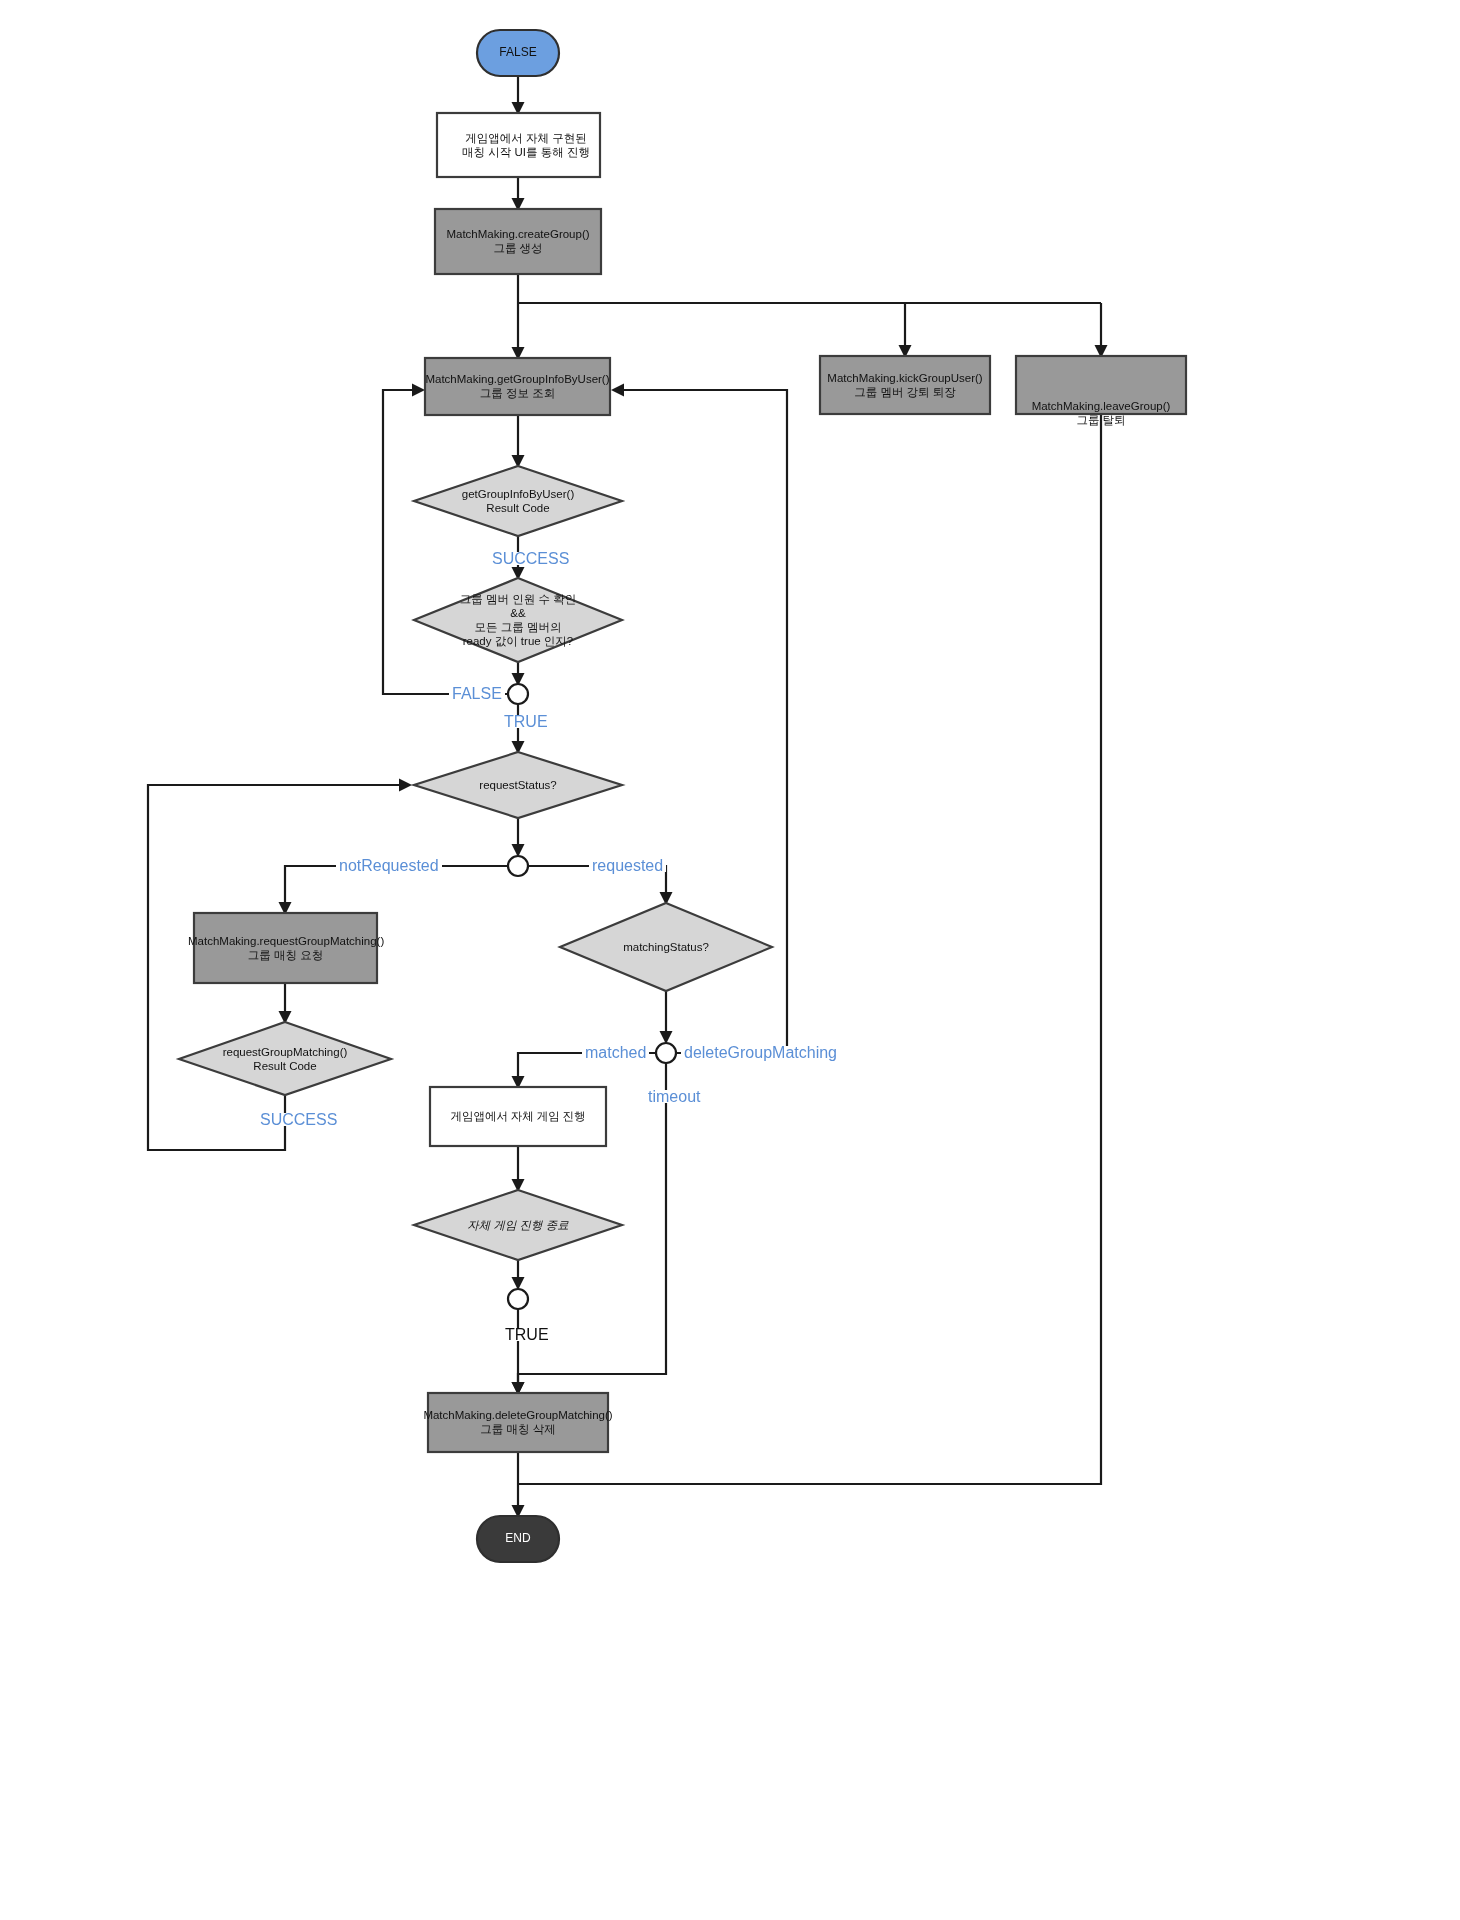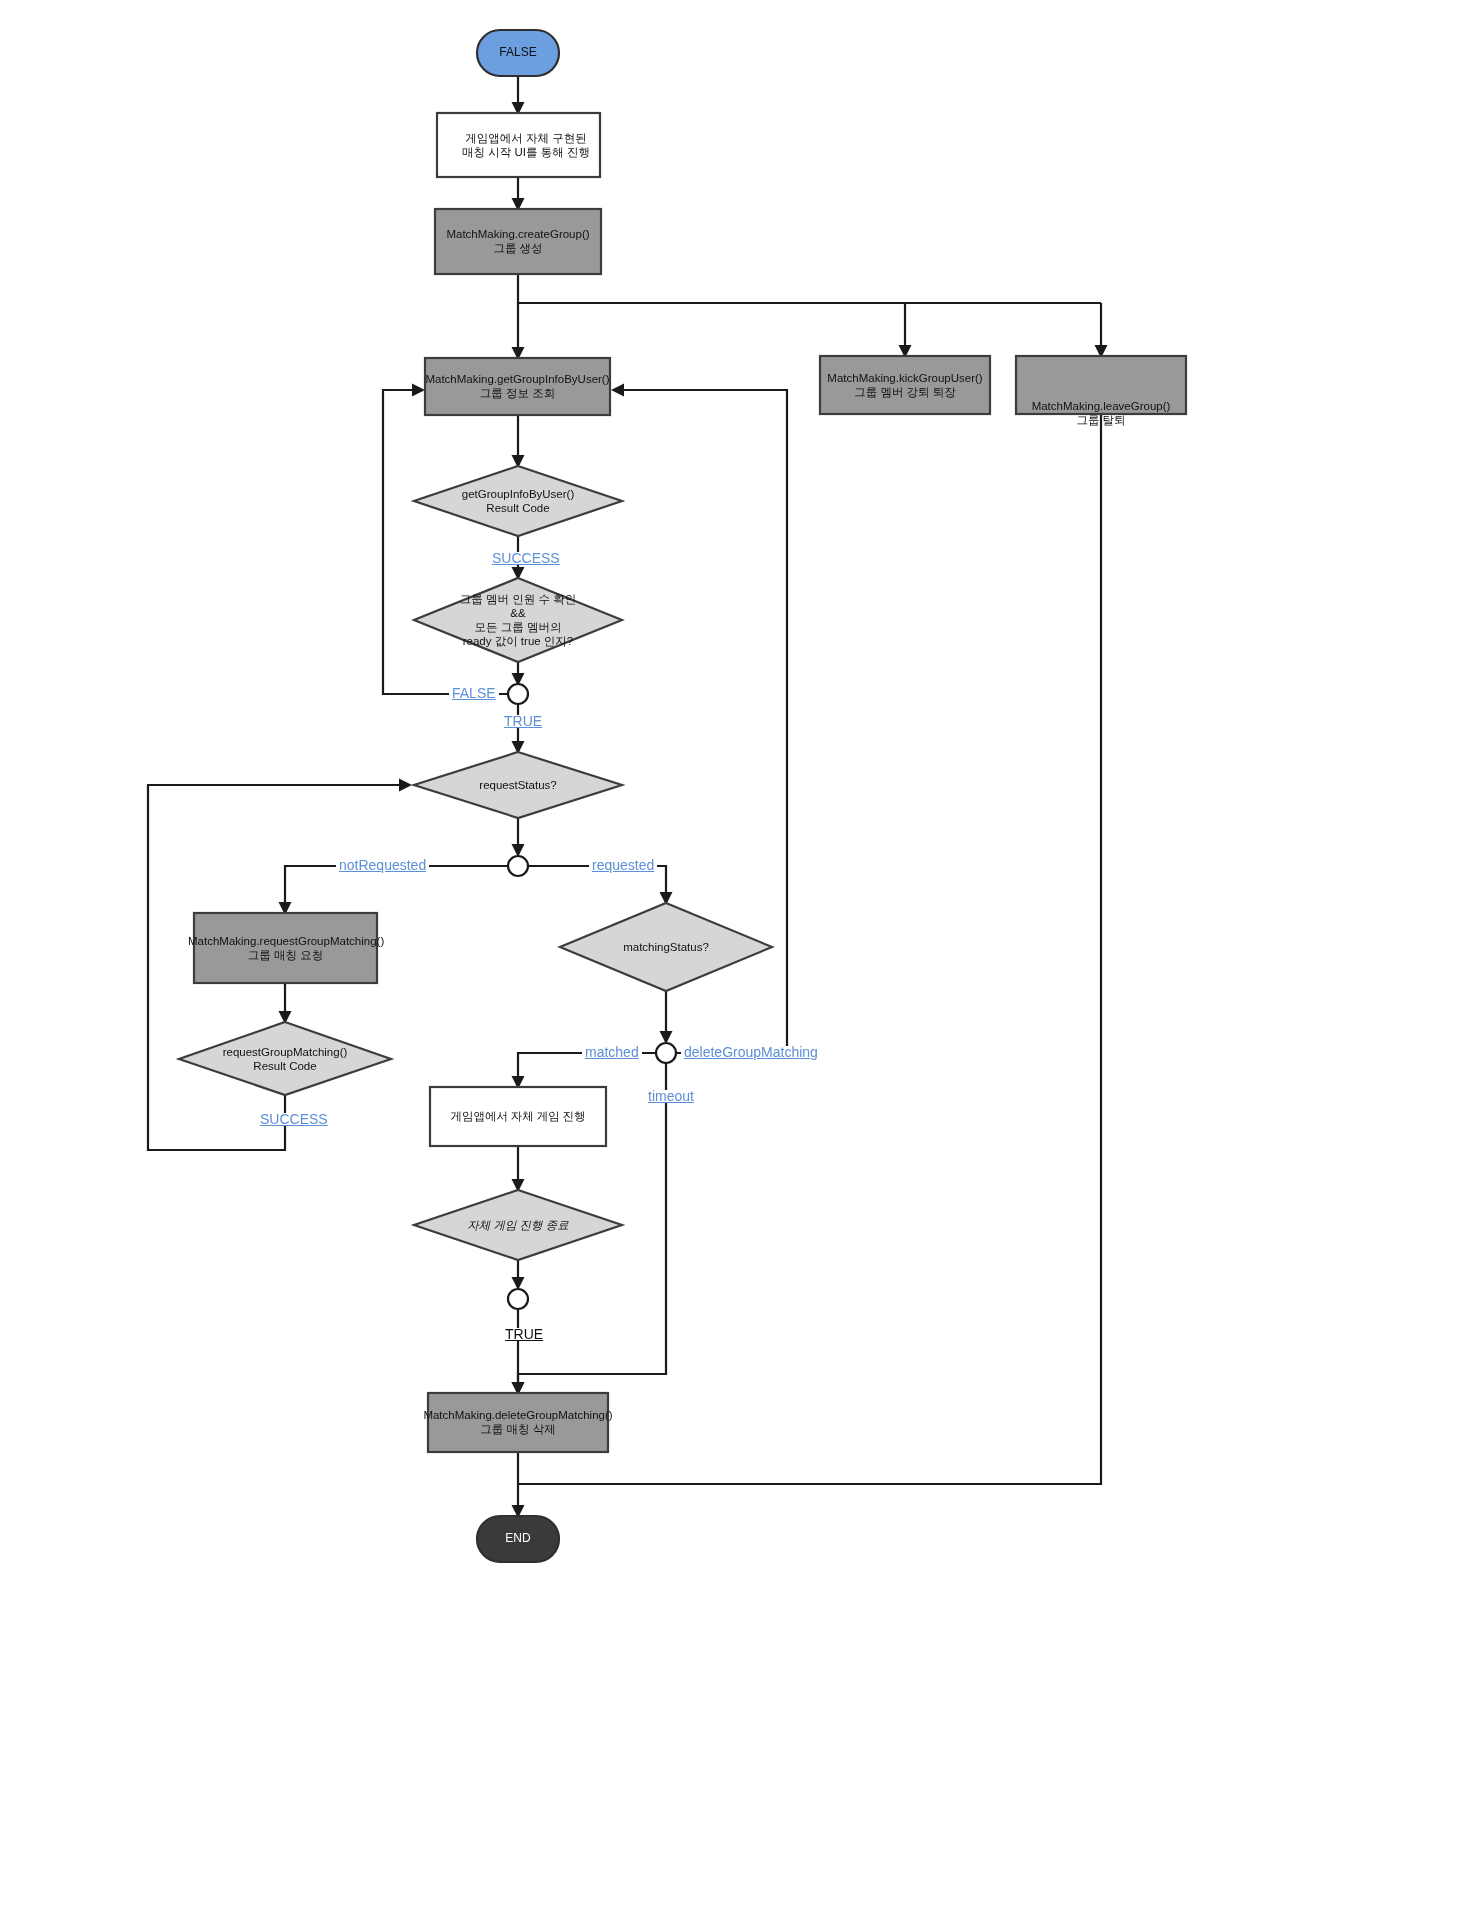--- a/index.html
+++ b/index.html
@@ -70,27 +70,26 @@
   .node-label.onstart {
     color: #111111;
     font-size: 12px;
   }
   .node-label.onend {
     color: #ffffff;
     font-size: 12px;
   }
   .edge-label {
     position: absolute;
-    font-size: 14px;
+    font-size: 16px;
     color: #5b8fd6;
     background: #ffffff;
     padding: 0 3px;
     white-space: nowrap;
     line-height: 13px;
-    text-decoration: underline;
   }
   .edge-label.plain {
     color: #111111;
   }
 </style>
 </head>
 <body>
 
 <div id="canvas">
 

